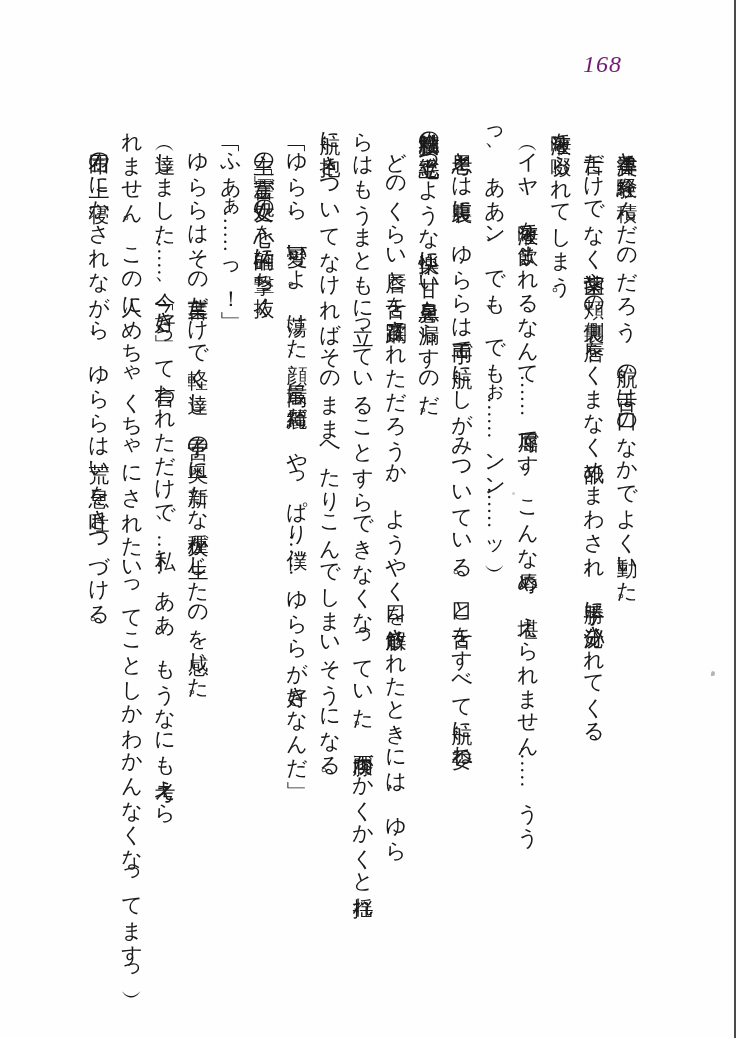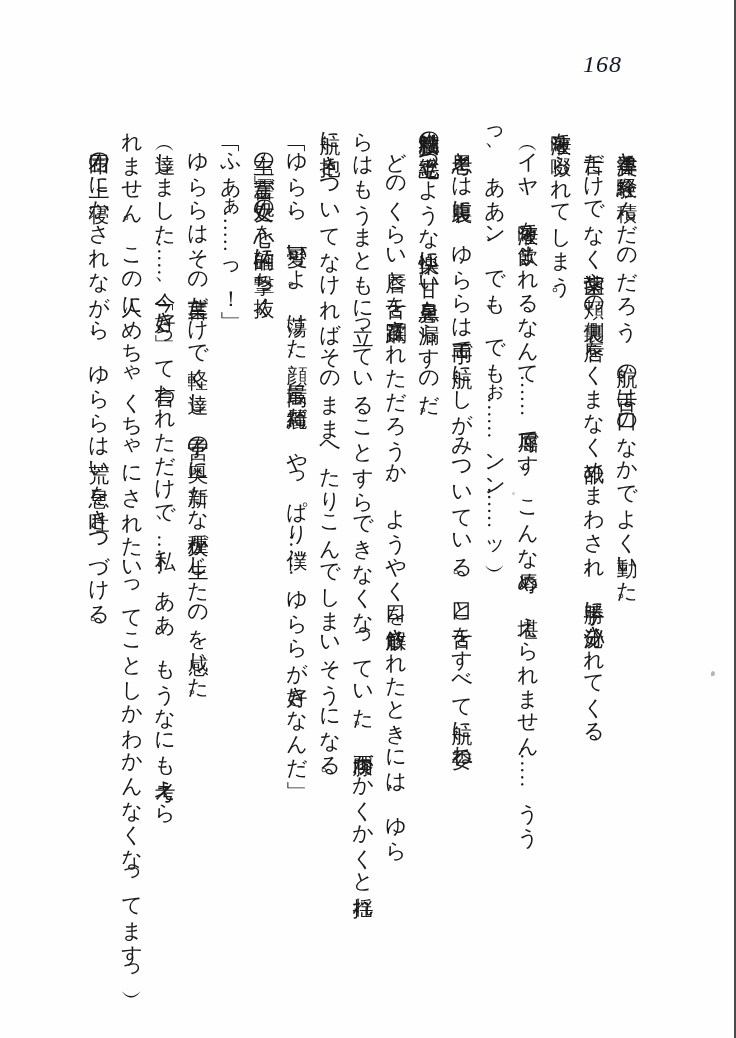--- a/index.html
+++ b/index.html
@@ -16,21 +16,21 @@
     width: 736px;
     height: 1038px;
     background: #fefefe;
   }
   .page-number {
     position: absolute;
     left: 583px;
     top: 51px;
     font-size: 24px;
     font-style: italic;
-    color: #0f172a;
+    color: #701a75;
     letter-spacing: 1px;
   }
   .text-block {
     position: absolute;
     left: 82px;
     top: 117px;
     width: 561px;
     height: 845px;
     writing-mode: vertical-rl;
     -webkit-writing-mode: vertical-rl;

